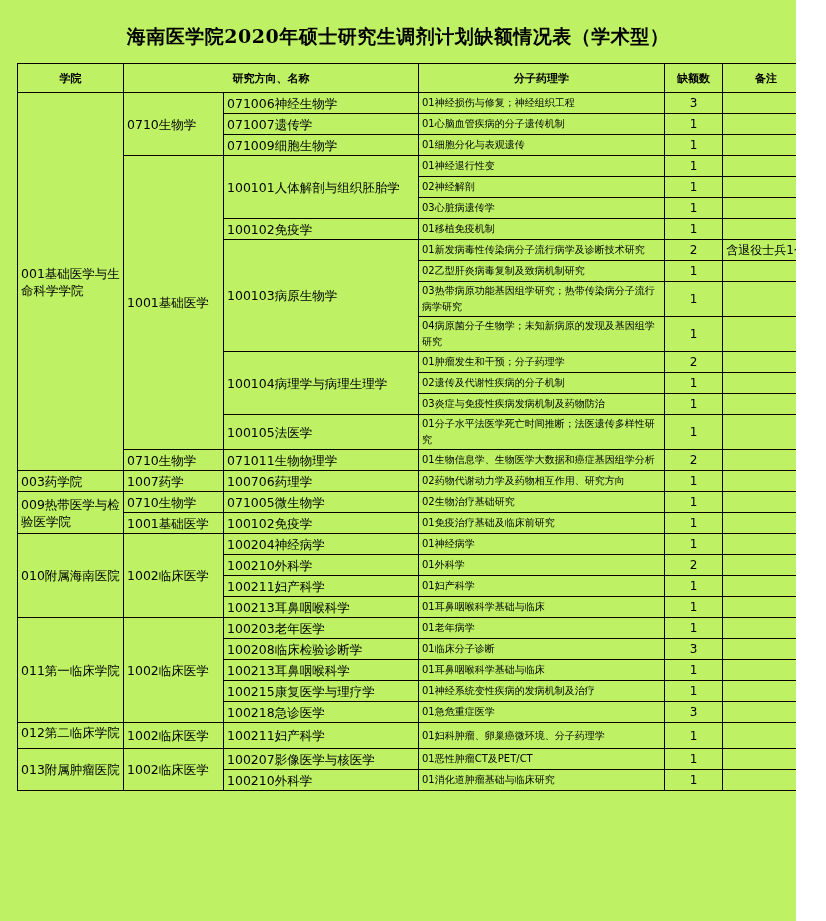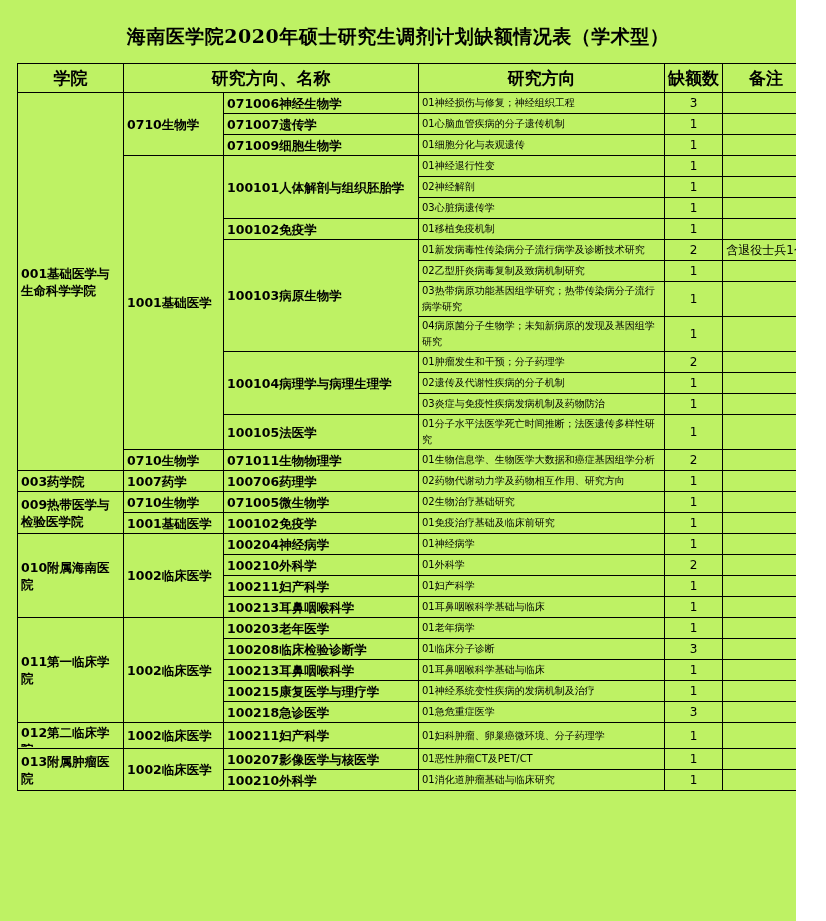--- a/index.html
+++ b/index.html
@@ -33,28 +33,28 @@
   table.tbl th,
   table.tbl td {
     border: 1px solid #000000;
     padding: 1px 3px;
     vertical-align: middle;
     word-break: break-all;
     overflow: hidden;
   }
   thead th {
     height: 26px;
-    font-size: 17px;
+    font-size: 11px;
     font-weight: 700;
     text-align: center;
   }
   tbody tr { height: 21px; }
   td.c-college, td.c-category, td.c-major {
     font-size: 12.5px;
-    font-weight: 700;
+    font-weight: 400;
     text-align: left;
     line-height: 17px;
   }
   td.c-dir {
     font-size: 10px;
     font-weight: 400;
     text-align: left;
     line-height: 16px;
   }
   td.c-num {
@@ -86,21 +86,21 @@
       <col style="width:100px">
       <col style="width:195px">
       <col style="width:246px">
       <col style="width:58px">
       <col style="width:87px">
     </colgroup>
     <thead>
       <tr>
         <th>学院</th>
         <th colspan="2">研究方向、名称</th>
-        <th>研究方向</th>
+        <th>分子药理学</th>
         <th>缺额数</th>
         <th>备注</th>
       </tr>
     </thead>
     <tbody id="tbody">
         <tr>
           <td class="c-college" rowspan="16">
             <div>001基础医学与生命科学学院</div>
           </td>
           <td class="c-category" rowspan="3">

